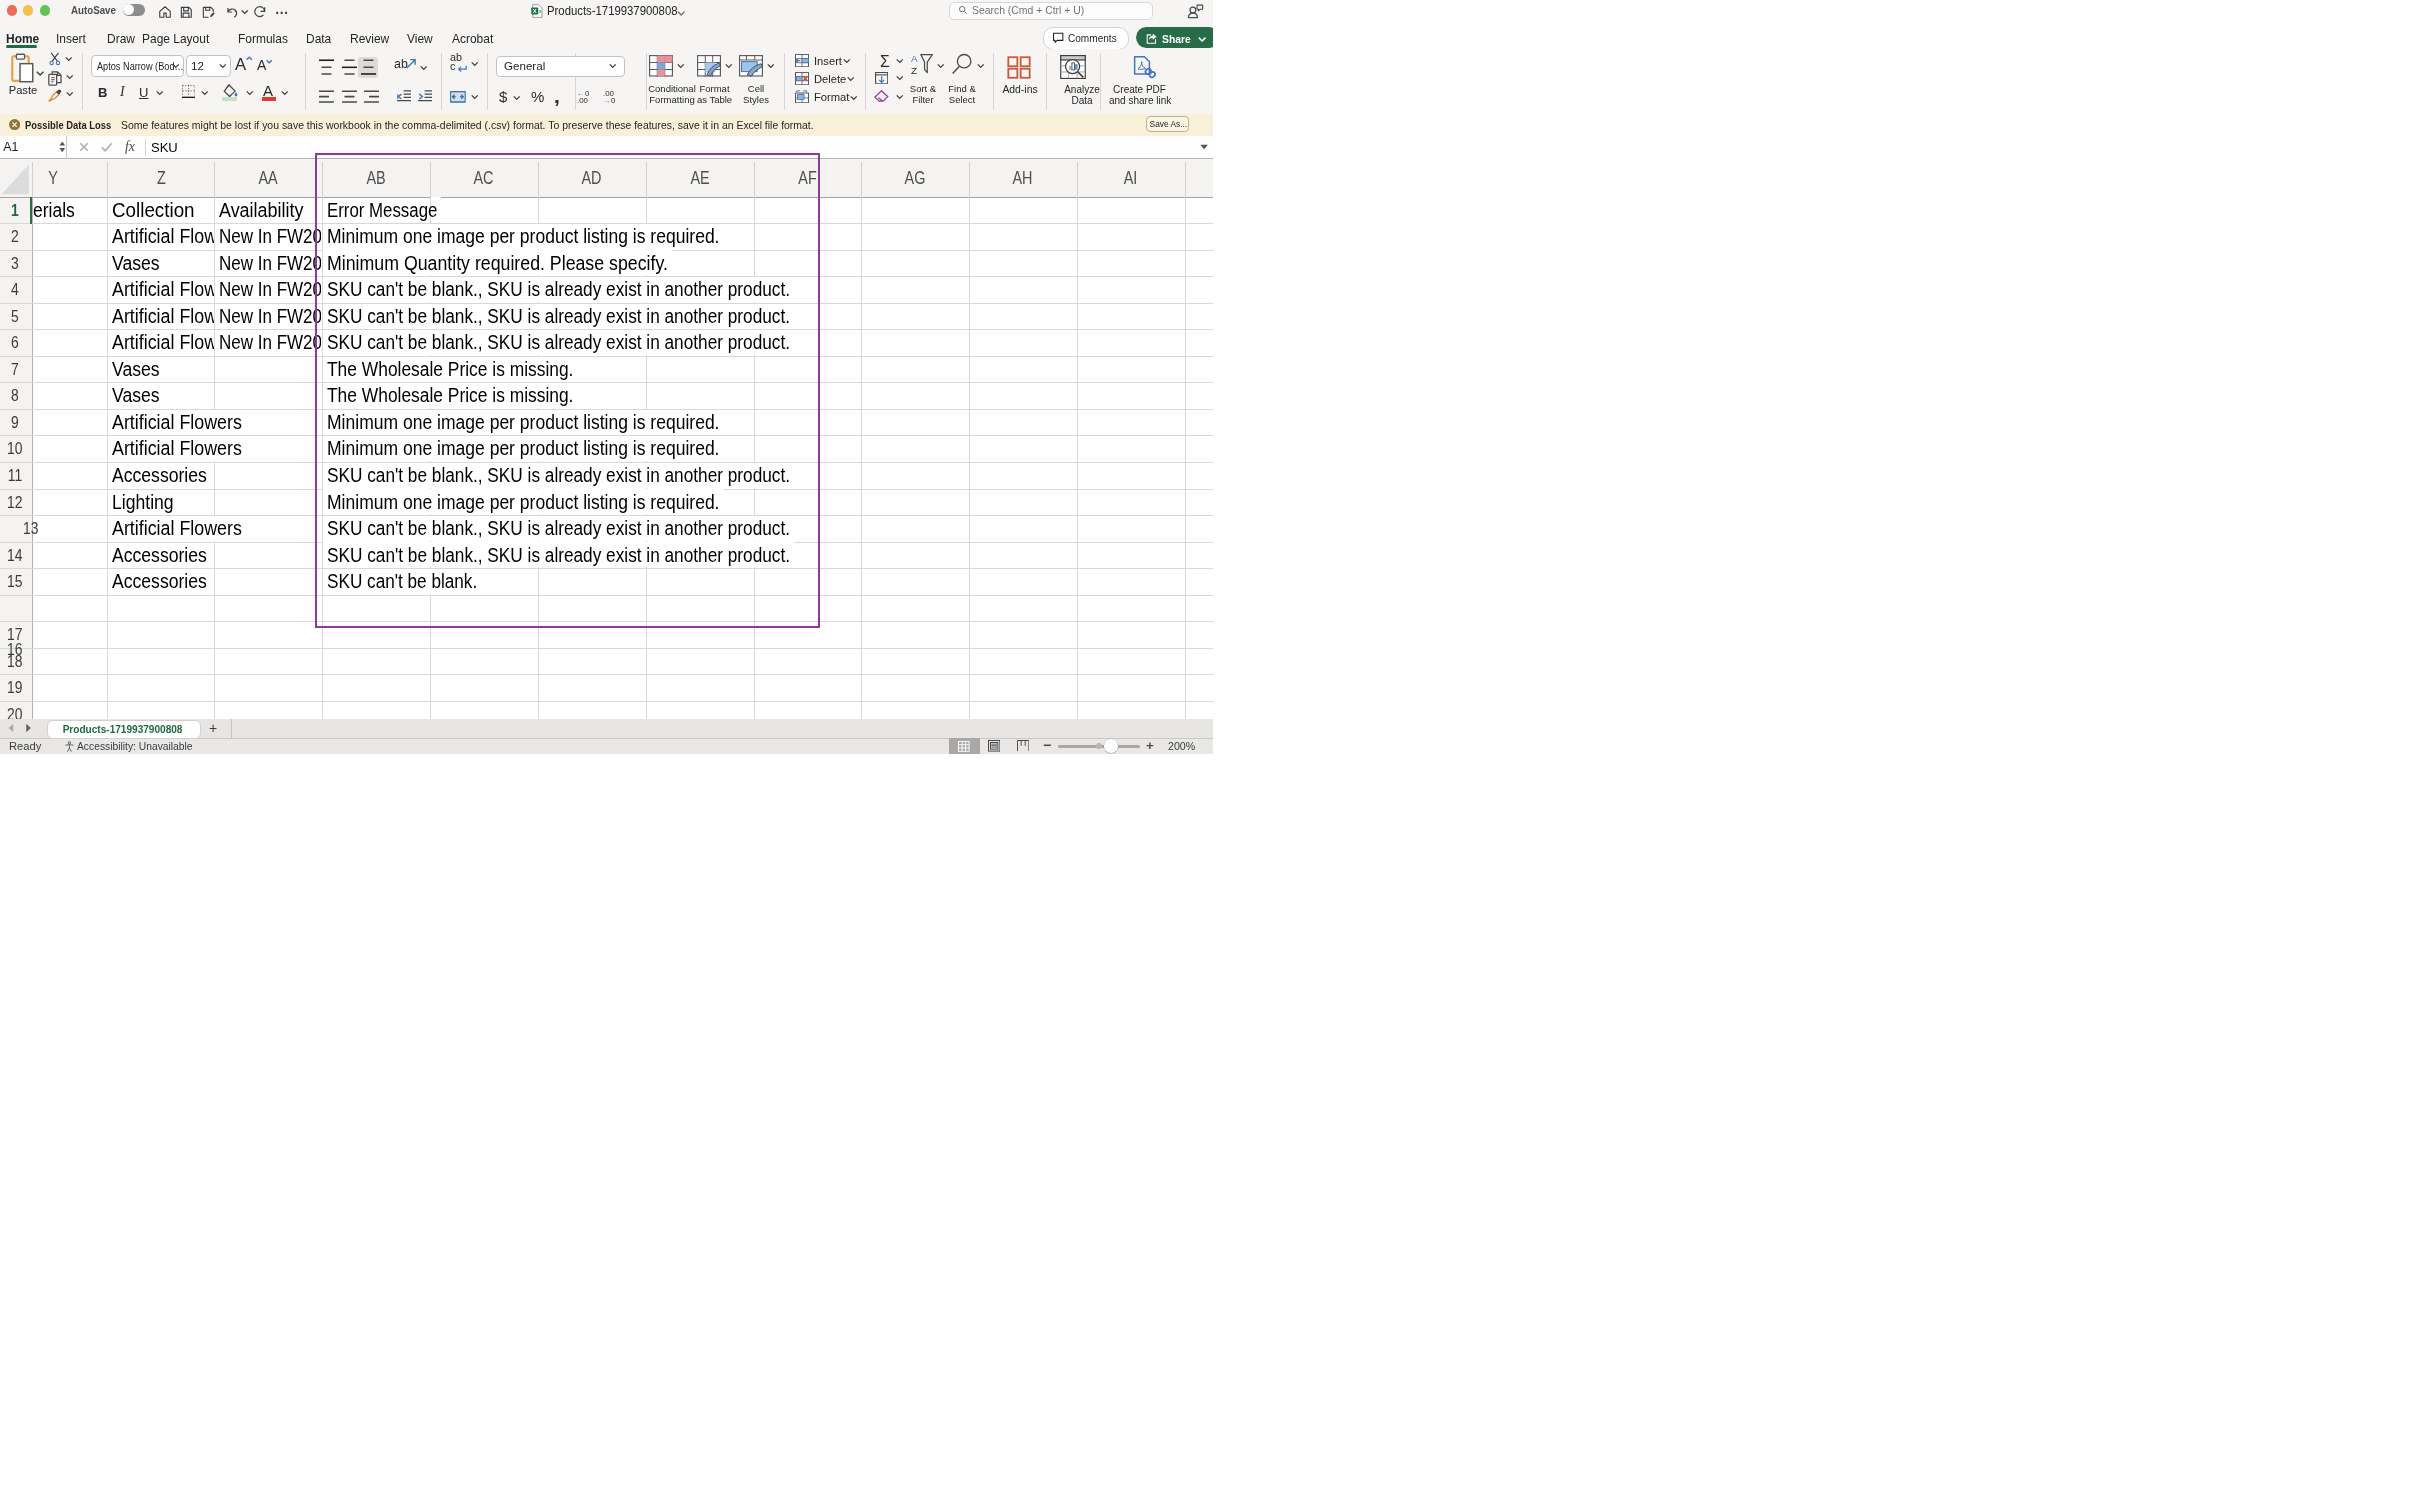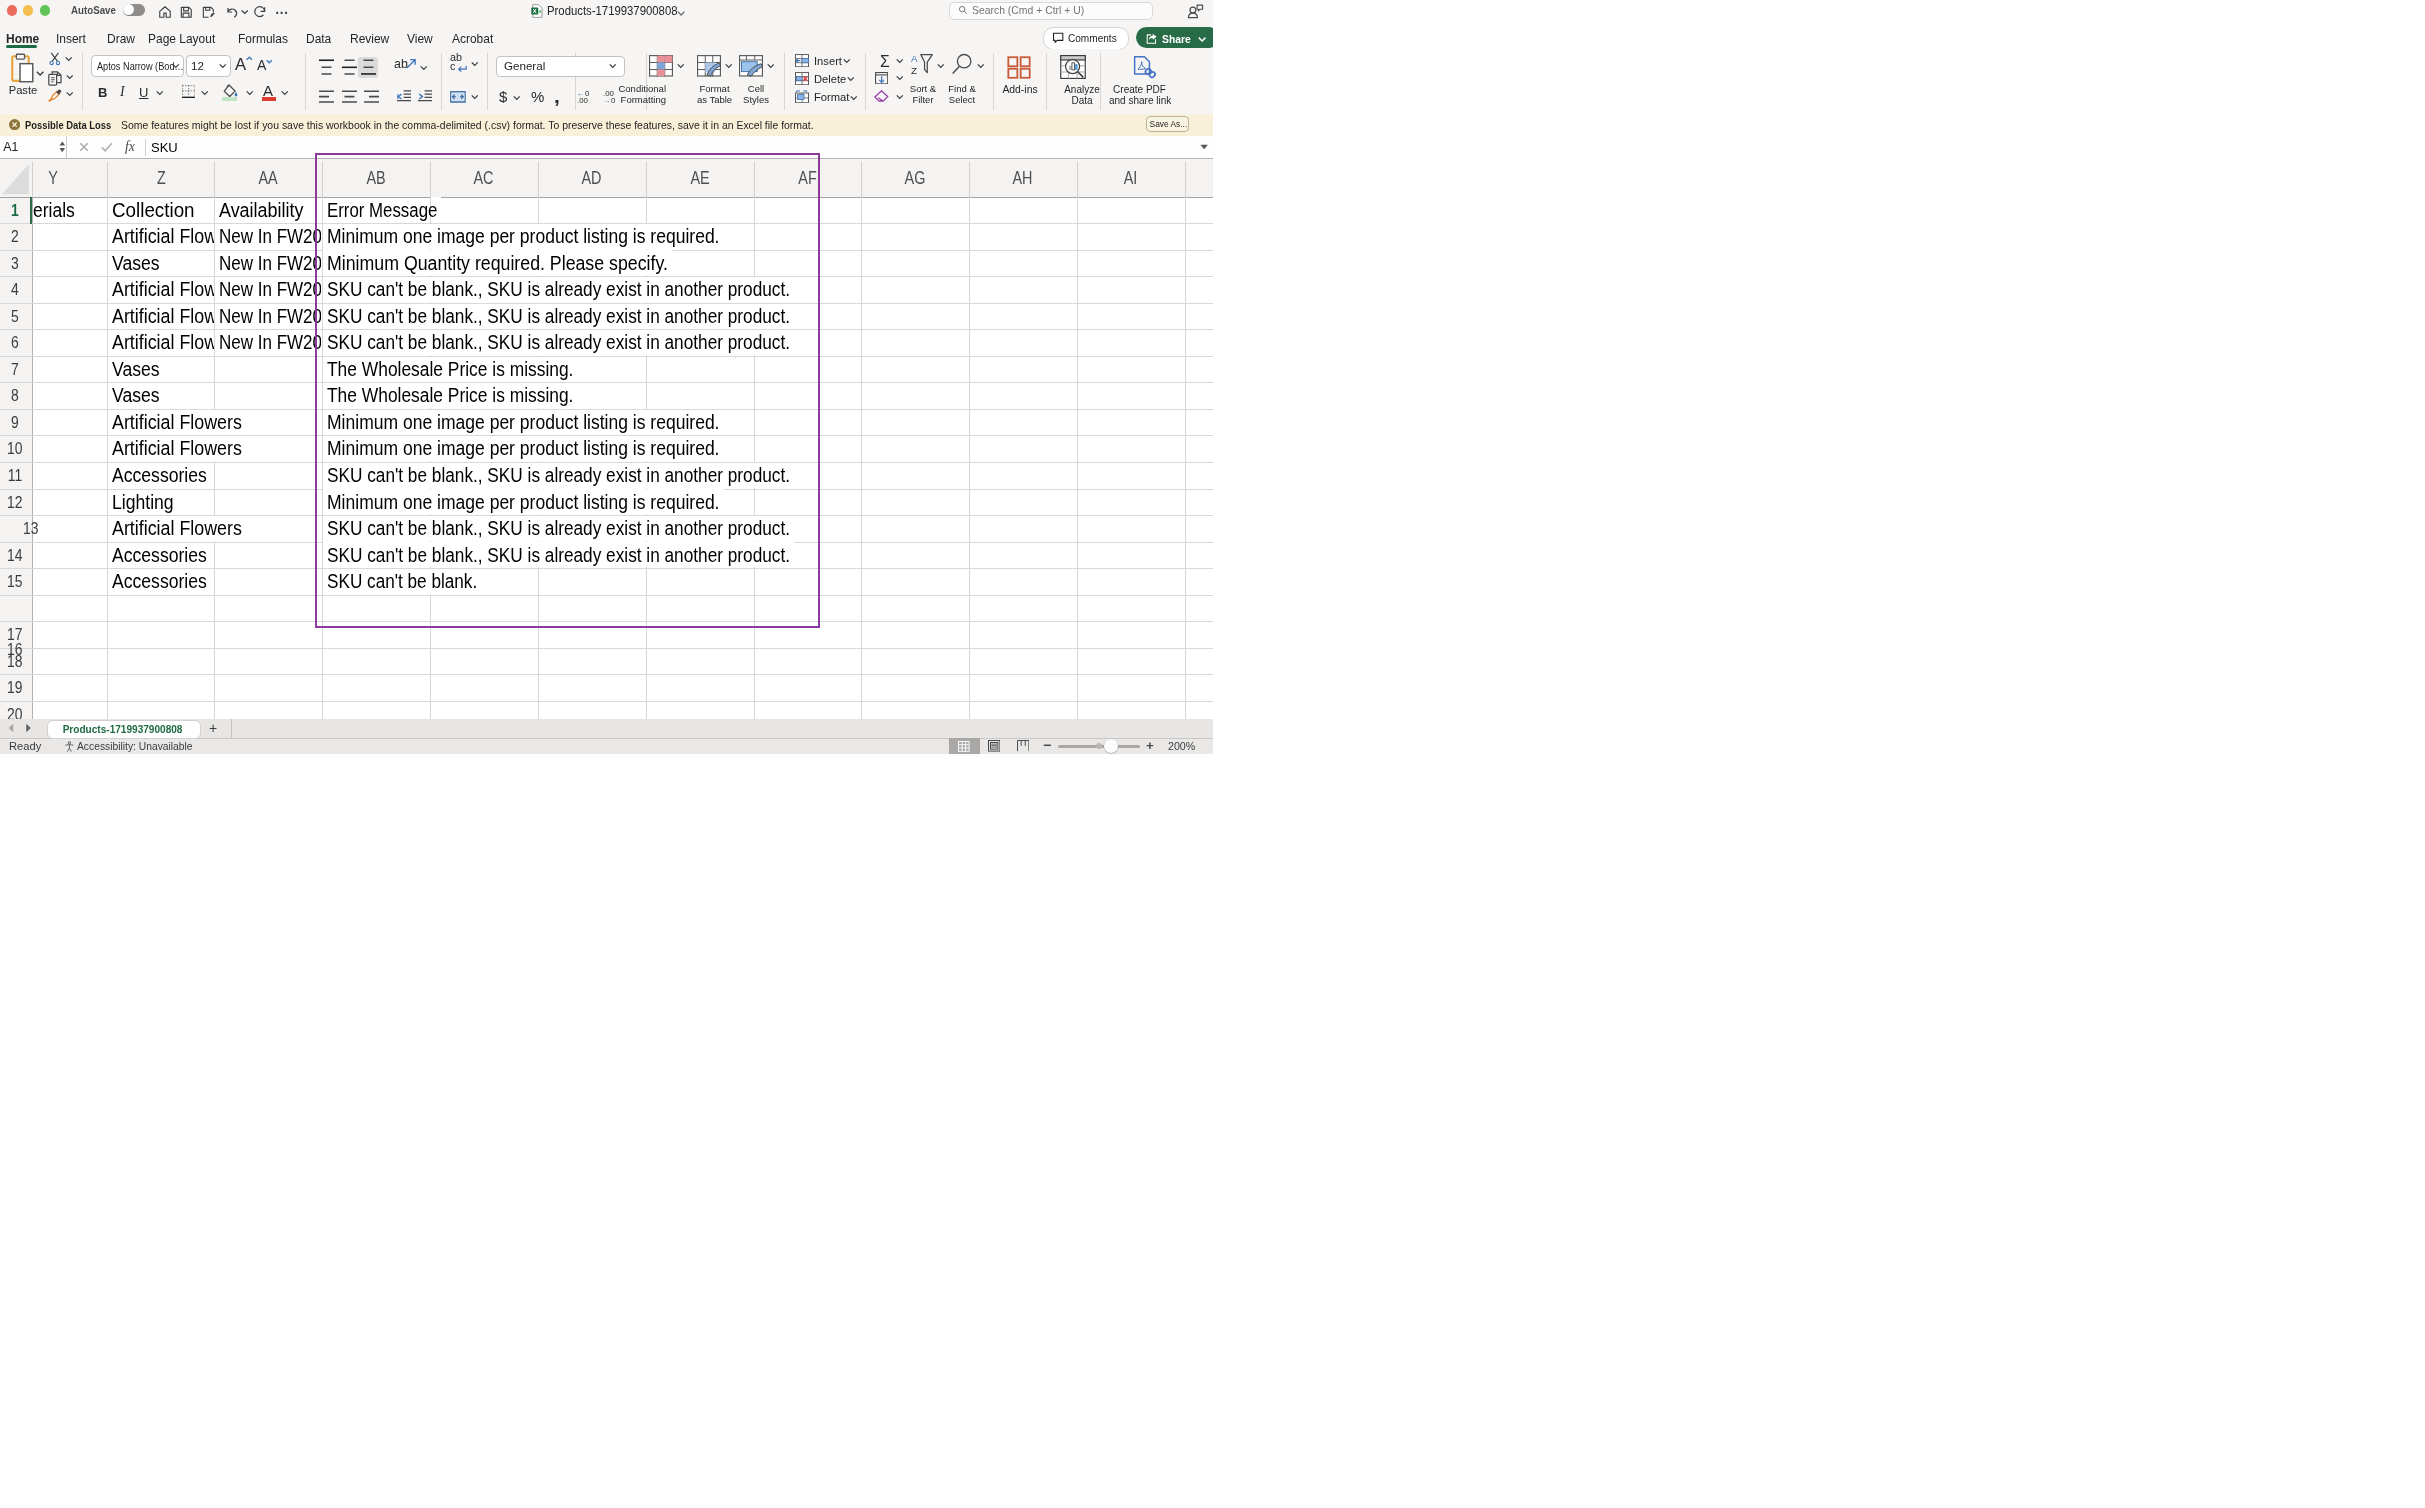--- a/index.html
+++ b/index.html
@@ -97,21 +97,21 @@
 <svg class="ic" style="left:1186px;top:3.3px" width="18" height="16.6" viewBox="0 0 26 24" fill="none" stroke="#4a4a4a" stroke-width="1.8">
       <circle cx="10" cy="10" r="4.2"></circle>
       <path d="M3.5 21 C3.5 16.5 6.5 14.5 10 14.5 C13.5 14.5 16.5 16.5 16.5 21 Z" stroke-linejoin="round"></path>
       <path d="M16 3 H24 V9 H20.5 L18 11.5 V9 H16 Z" fill="none" stroke-linejoin="round" stroke-width="1.6"></path>
     </svg>
 
 <div class="tab" style="left:6.2px;font-weight:bold;"><span class="tsp">Home</span></div>
 <div class="abs" style="left:5.8px;top:45px;width:31px;height:3.3px;border-radius:1.7px;background:#1d6b42;"></div>
 <div class="tab" style="left:56px;"><span class="tsp">Insert</span></div>
 <div class="tab" style="left:107px;"><span class="tsp">Draw</span></div>
-<div class="tab" style="left:148px;"><span class="tsp">Page Layout</span></div>
+<div class="tab" style="left:142px;"><span class="tsp">Page Layout</span></div>
 <div class="tab" style="left:238px;"><span class="tsp">Formulas</span></div>
 <div class="tab" style="left:306px;"><span class="tsp">Data</span></div>
 <div class="tab" style="left:350px;"><span class="tsp">Review</span></div>
 <div class="tab" style="left:407px;"><span class="tsp">View</span></div>
 <div class="tab" style="left:452px;"><span class="tsp">Acrobat</span></div>
 
 <div class="abs" style="left:1043px;top:27px;width:84px;height:21px;background:#fff;border:0.8px solid #d4d3d2;border-radius:10.4px;"></div>
 <svg class="ic" style="left:1052px;top:32px" width="12.4" height="11.6" viewBox="0 0 24 22" fill="none" stroke="#1f1f1f" stroke-width="2">
       <path d="M3 2 H21 V16 H10 L6 20 V16 H3 Z" stroke-linejoin="round"></path>
     </svg>
@@ -308,21 +308,21 @@
       <rect x="0.7" y="0.7" width="27.6" height="24.6" fill="#fff" stroke="#5a5a5a" stroke-width="1.4"></rect>
       <path d="M0.7 9 H28.3 M0.7 17.5 H28.3 M10 0.7 V26 M19 0.7 V26" stroke="#5a5a5a" stroke-width="1.2"></path>
       <rect x="10" y="0.7" width="9" height="8.3" fill="#e8919b"></rect>
       <rect x="10" y="9" width="9" height="8.5" fill="#7da7d8"></rect>
       <rect x="10" y="17.5" width="9" height="8" fill="#e8919b"></rect>
       <rect x="19" y="0.7" width="9.3" height="8.3" fill="#e8919b"></rect>
     </svg>
 <svg class="ic" style="left:677px;top:63px" width="7.5" height="5.8" viewBox="0 0 10 7" fill="none" stroke="#3e3e3e" stroke-width="1.7">
       <path d="M1 1.5 L5 5.5 L9 1.5"></path>
     </svg>
-<div class="lbl" style="left:600px;top:84px;width:66px;text-align:right;">Conditional<br>Formatting</div>
+<div class="lbl" style="left:639px;top:84px;width:66px;">Conditional<br>Formatting</div>
 
 <svg class="ic" style="left:697px;top:55px" width="24" height="21.6" viewBox="0 0 29 26">
       <rect x="0.7" y="0.7" width="27.6" height="24.6" fill="#fff" stroke="#5a5a5a" stroke-width="1.4"></rect>
       <path d="M0.7 9 H28.3 M0.7 17.5 H28.3 M10 0.7 V26 M19 0.7 V26" stroke="#5a5a5a" stroke-width="1.2"></path>
       <rect x="10" y="9" width="12" height="12" fill="#aac6e8"></rect>
       <path d="M12 24 C15 17 20 12 26.5 9.5 L28.5 13 C22 16 18 20 16.5 25.5 Z" fill="#7fa8d7" stroke="#4a4a4a" stroke-width="1.2"></path>
     </svg>
 <svg class="ic" style="left:725px;top:63px" width="7.5" height="5.8" viewBox="0 0 10 7" fill="none" stroke="#3e3e3e" stroke-width="1.7">
       <path d="M1 1.5 L5 5.5 L9 1.5"></path>
     </svg>

